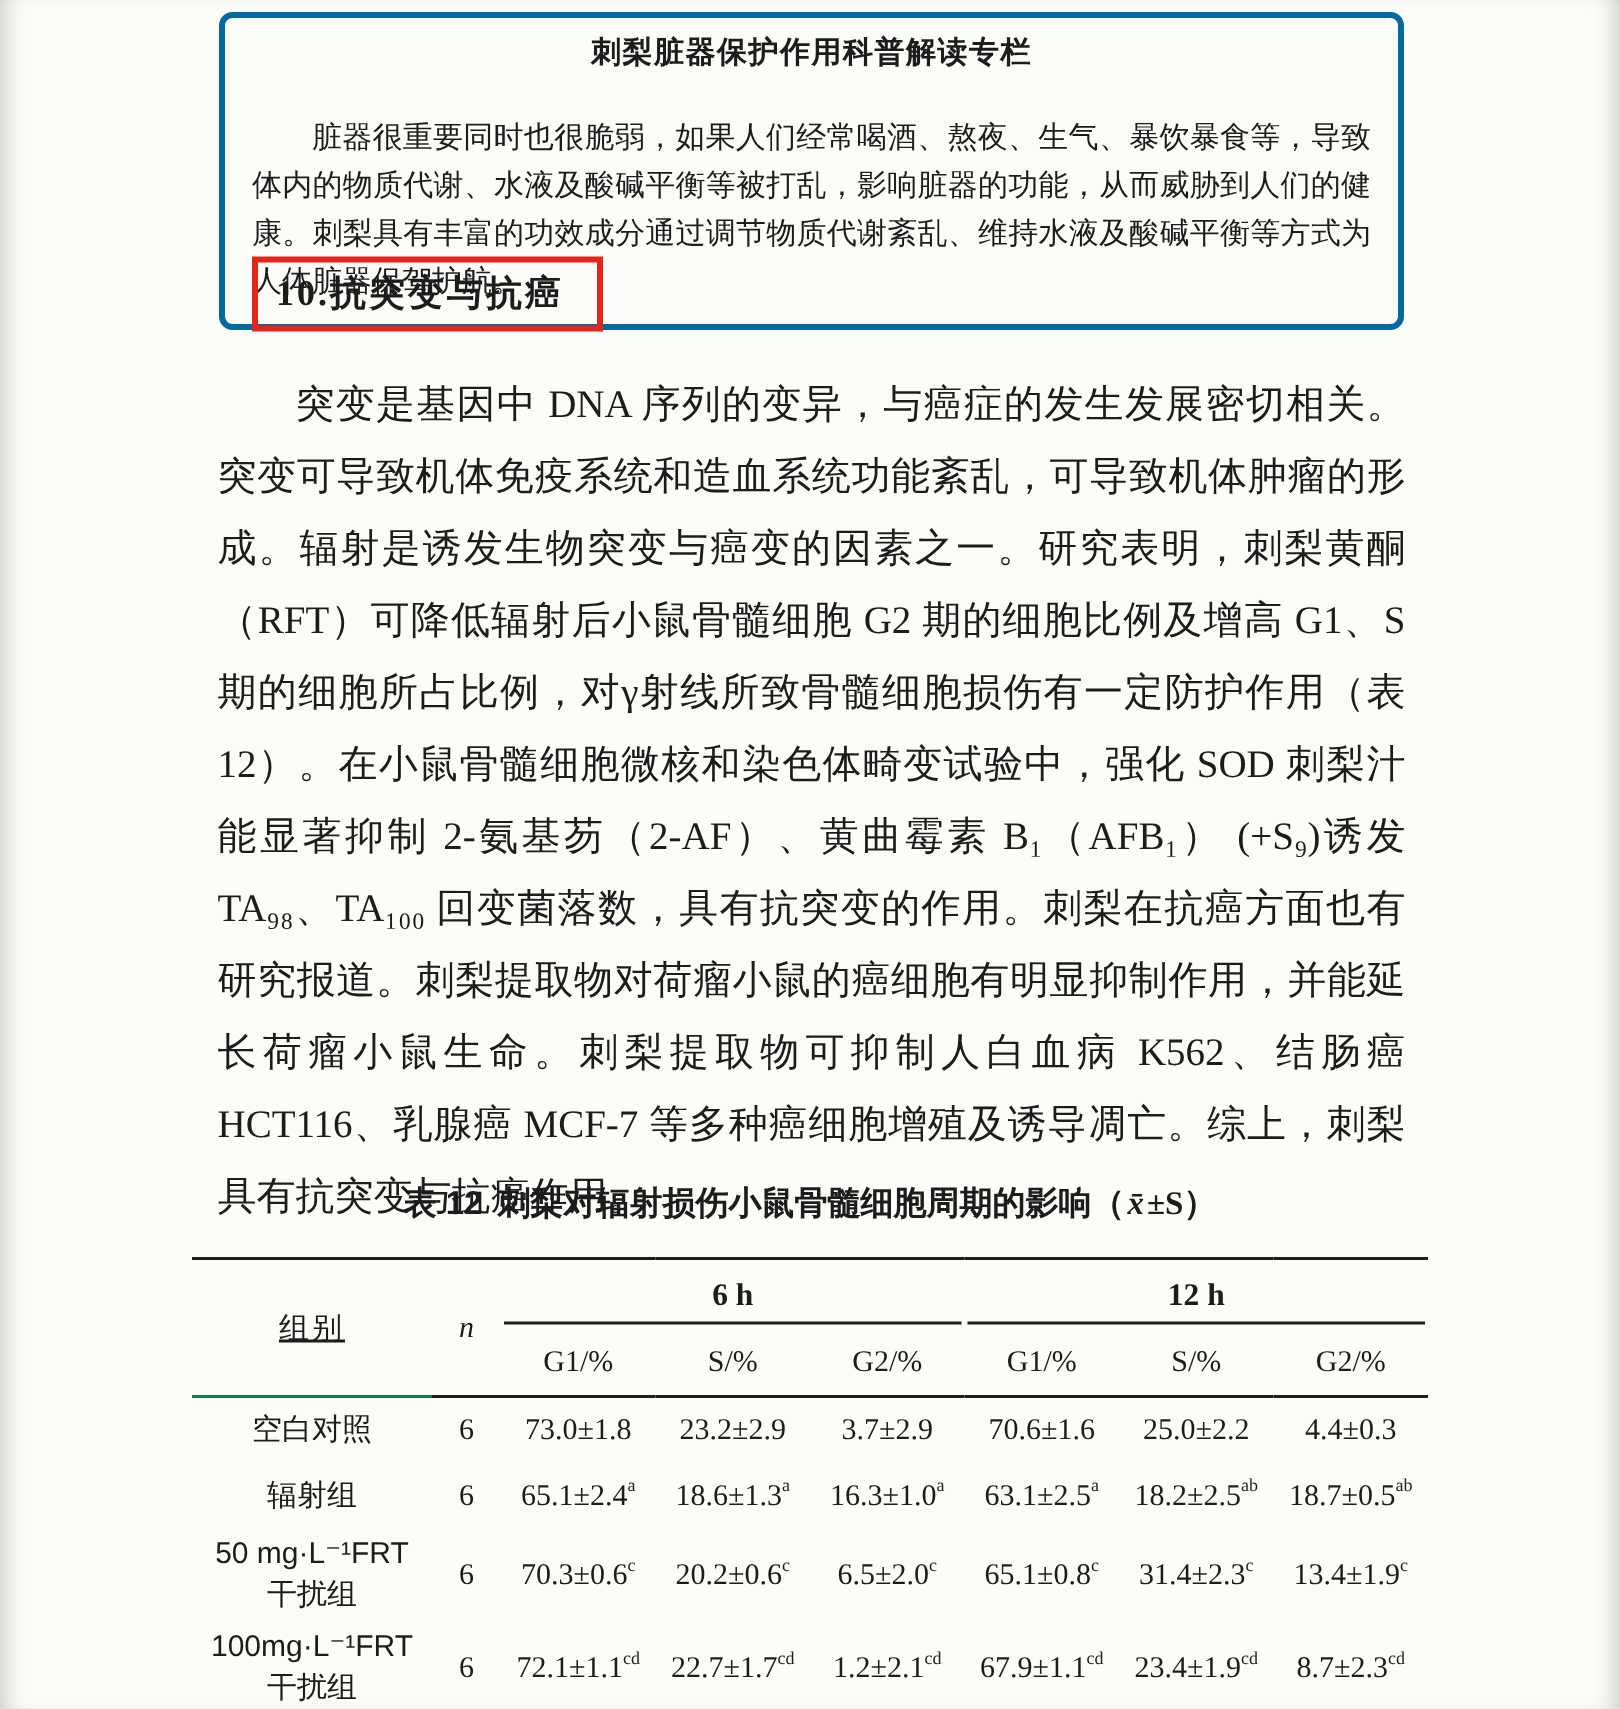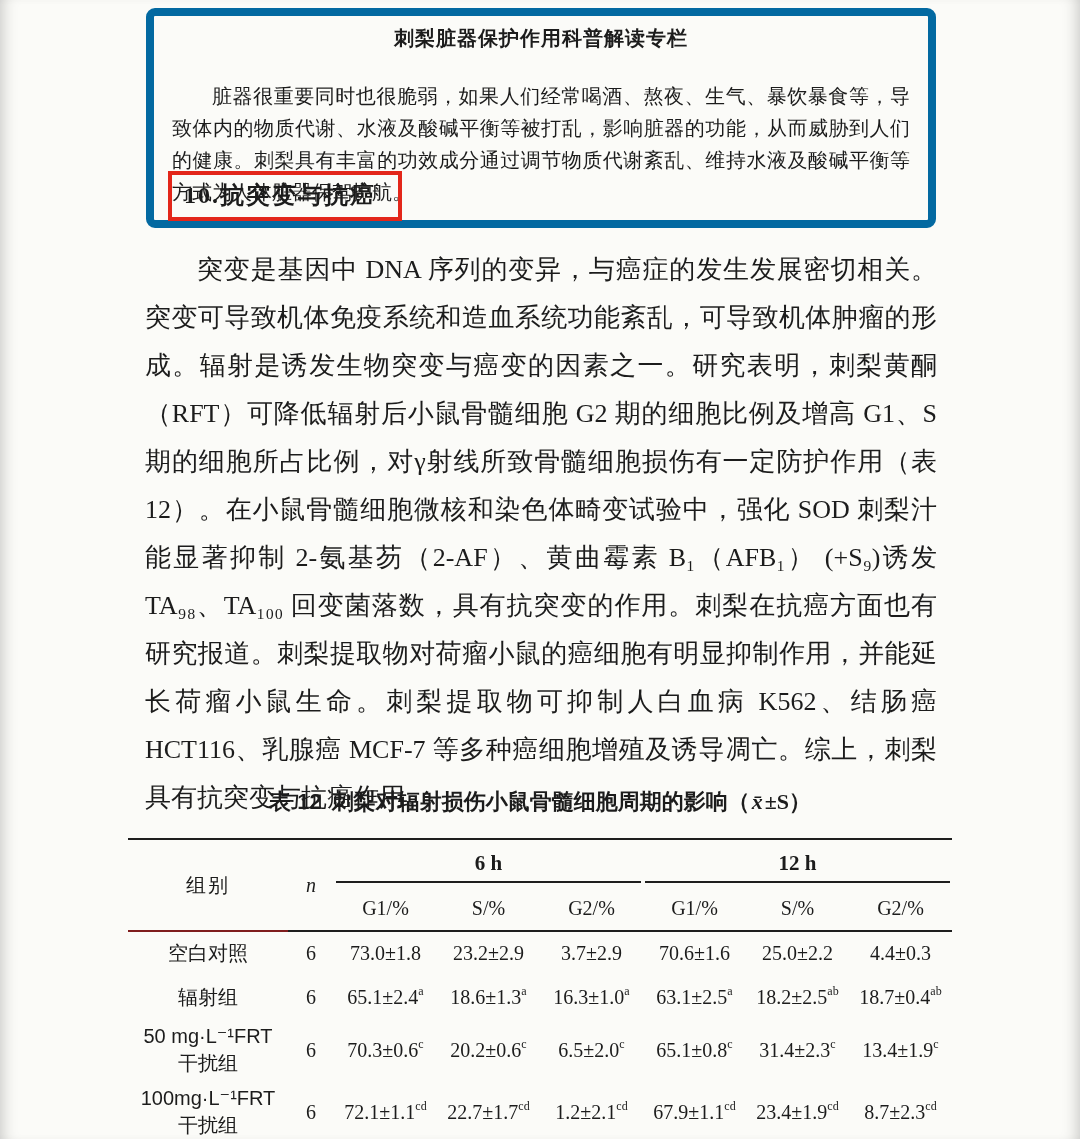--- a/index.html
+++ b/index.html
@@ -7,21 +7,21 @@
   body { font-family:"Liberation Serif","DejaVu Serif",serif; color:#1c1c1c; }
   .page {
     position:relative; width:1080px; height:1139px; margin:0 auto;
     background:#fbfbf8; overflow:hidden;
     box-shadow: inset 14px 0 16px -12px rgba(0,0,0,.22), inset -14px 0 16px -12px rgba(0,0,0,.22);
   }
 
   
   .info-box {
     position:absolute; left:146px; top:8px; width:790px;
-    border:8px solid #0369a1; border-radius:9px;
+    border:4px solid #0369a1; border-radius:9px;
     padding:9px 18px 12px 18px; background:transparent;
   }
   .info-title {
     text-align:center; font-weight:bold; font-size:20px; letter-spacing:1px;
     font-family:"Liberation Sans","DejaVu Sans",sans-serif; margin-bottom:5px;
   }
   .info-body {
     font-size:20px; line-height:1.6; text-align:justify; text-indent:2em;margin-top:28px;
   }
 
@@ -61,21 +61,22 @@
   col.c-label { width:160px; }
   col.c-n { width:46px; }
   tr.group-row { height:42px; }
   tr.sub-row { height:44px; }
   tbody tr { height:44px; }
   tbody tr.two-line { height:60px; }
 
   .th-corner {
     font-family:"Liberation Sans","DejaVu Sans",sans-serif;
     font-weight:bold; font-size:21px; letter-spacing:2px;
-    border-bottom:2px solid #7f1d1d;
+    border-bottom:2px solid #15803d;
+    text-decoration:underline;
   }
   .th-n { font-weight:bold; font-style:italic; font-size:21px; border-bottom:2px solid #1e1e1e; }
   .th-group { vertical-align:bottom; padding:0 14px; }
   .th-group .cmid {
     display:block; padding:7px 0 5px; border-bottom:2px solid #1e1e1e;
     font-weight:bold; font-size:21px;
   }
   .sub-row th { border-bottom:2px solid #1e1e1e; font-size:20px; }
 
   .row-label {
@@ -148,21 +149,21 @@
         <td class="cell"><span>4.4±0.3</span><sup class="sig"></sup></td>
       </tr>
       <tr>
         <th class="row-label">辐射组</th>
         <td class="cell">6</td>
         <td class="cell"><span>65.1±2.4</span><sup class="sig">a</sup></td>
         <td class="cell"><span>18.6±1.3</span><sup class="sig">a</sup></td>
         <td class="cell"><span>16.3±1.0</span><sup class="sig">a</sup></td>
         <td class="cell"><span>63.1±2.5</span><sup class="sig">a</sup></td>
         <td class="cell"><span>18.2±2.5</span><sup class="sig">ab</sup></td>
-        <td class="cell"><span>18.7±0.4</span><sup class="sig">ab</sup></td>
+        <td class="cell"><span>18.7±0.5</span><sup class="sig">ab</sup></td>
       </tr>
       <tr class="two-line">
         <th class="row-label">50 mg·L⁻¹FRT
 干扰组</th>
         <td class="cell">6</td>
         <td class="cell"><span>70.3±0.6</span><sup class="sig">c</sup></td>
         <td class="cell"><span>20.2±0.6</span><sup class="sig">c</sup></td>
         <td class="cell"><span>6.5±2.0</span><sup class="sig">c</sup></td>
         <td class="cell"><span>65.1±0.8</span><sup class="sig">c</sup></td>
         <td class="cell"><span>31.4±2.3</span><sup class="sig">c</sup></td>

